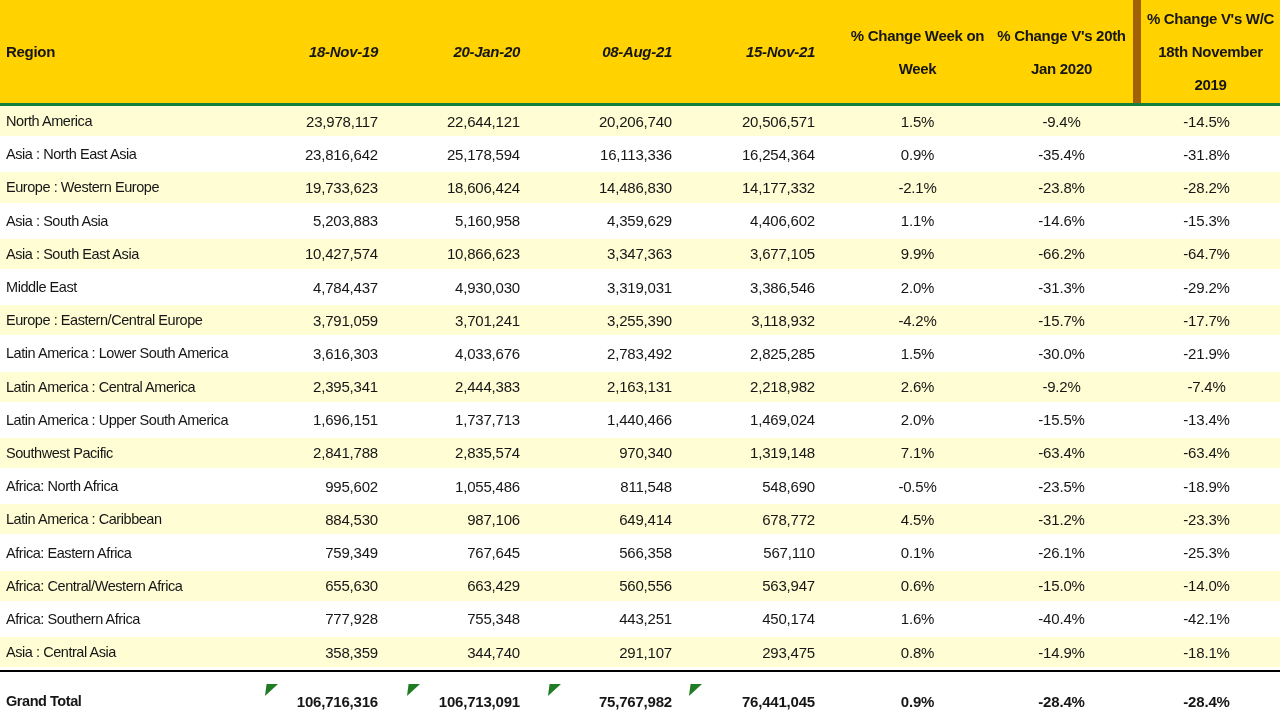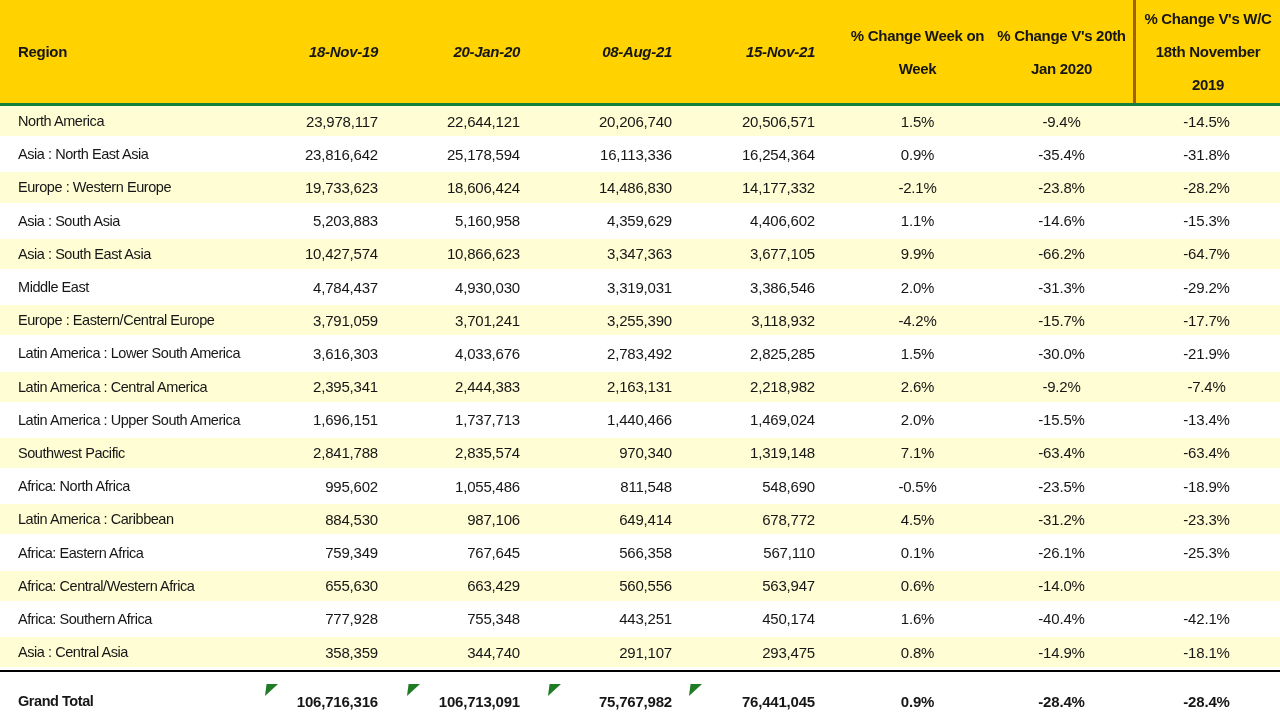--- a/index.html
+++ b/index.html
@@ -16,41 +16,41 @@
     grid-template-columns:250px 170px 142px 140px 143px 145px 143px 147px;
     box-sizing:border-box;
   }
   .cell{
     display:flex;align-items:center;
     box-sizing:border-box;
     overflow:hidden;white-space:nowrap;
     letter-spacing:-0.2px;
     font-size:15px;
   }
-  .c-region{justify-content:flex-start;padding-left:18px;font-size:14.5px;letter-spacing:-0.45px;}
+  .c-region{justify-content:flex-start;padding-left:6px;font-size:14.5px;letter-spacing:-0.45px;}
   .c-num{justify-content:flex-end;}
   .pr-a{padding-right:42px;}
   .pr-b{padding-right:30px;}
   .c-pct{justify-content:center;}
   
   .header-row{
     height:103px;
     background:var(--gold,#ffd200);
   }
   .header-row .cell{
     font-weight:bold;
     white-space:pre-line;
     text-align:center;
     line-height:33px;
     font-size:15px;
     letter-spacing:-0.3px;
   }
   .header-row .c-region{text-align:left;white-space:nowrap;}
   .header-row .c-num{text-align:right;white-space:nowrap;font-style:italic;}
-  .header-row .gap-left{border-left:3px solid #a16207;}
+  .header-row .gap-left{border-left:8px solid #a16207;}
   
   #rows{border-top:3px solid #15803d;}
   .data-row{
     height:33.2px;
     border-bottom:3px solid #fff;
     background:var(--row-bg,#ffffff);
   }
   .data-row:nth-child(odd){background:var(--row-alt,#fffdd4);}
   
   .total-row{
@@ -245,20 +245,21 @@
       <span class="cell c-pct">-25.3%</span>
     </div>
 
     <div class="row data-row">
       <span class="cell c-region">Africa: Central/Western Africa</span>
       <span class="cell c-num pr-a">655,630</span>
       <span class="cell c-num pr-a">663,429</span>
       <span class="cell c-num pr-b">560,556</span>
       <span class="cell c-num pr-b">563,947</span>
       <span class="cell c-pct">0.6%</span>
+      <span class="cell c-pct">-15.0%</span>
       <span class="cell c-pct">-14.0%</span>
     </div>
 
     <div class="row data-row">
       <span class="cell c-region">Africa: Southern Africa</span>
       <span class="cell c-num pr-a">777,928</span>
       <span class="cell c-num pr-a">755,348</span>
       <span class="cell c-num pr-b">443,251</span>
       <span class="cell c-num pr-b">450,174</span>
       <span class="cell c-pct">1.6%</span>

